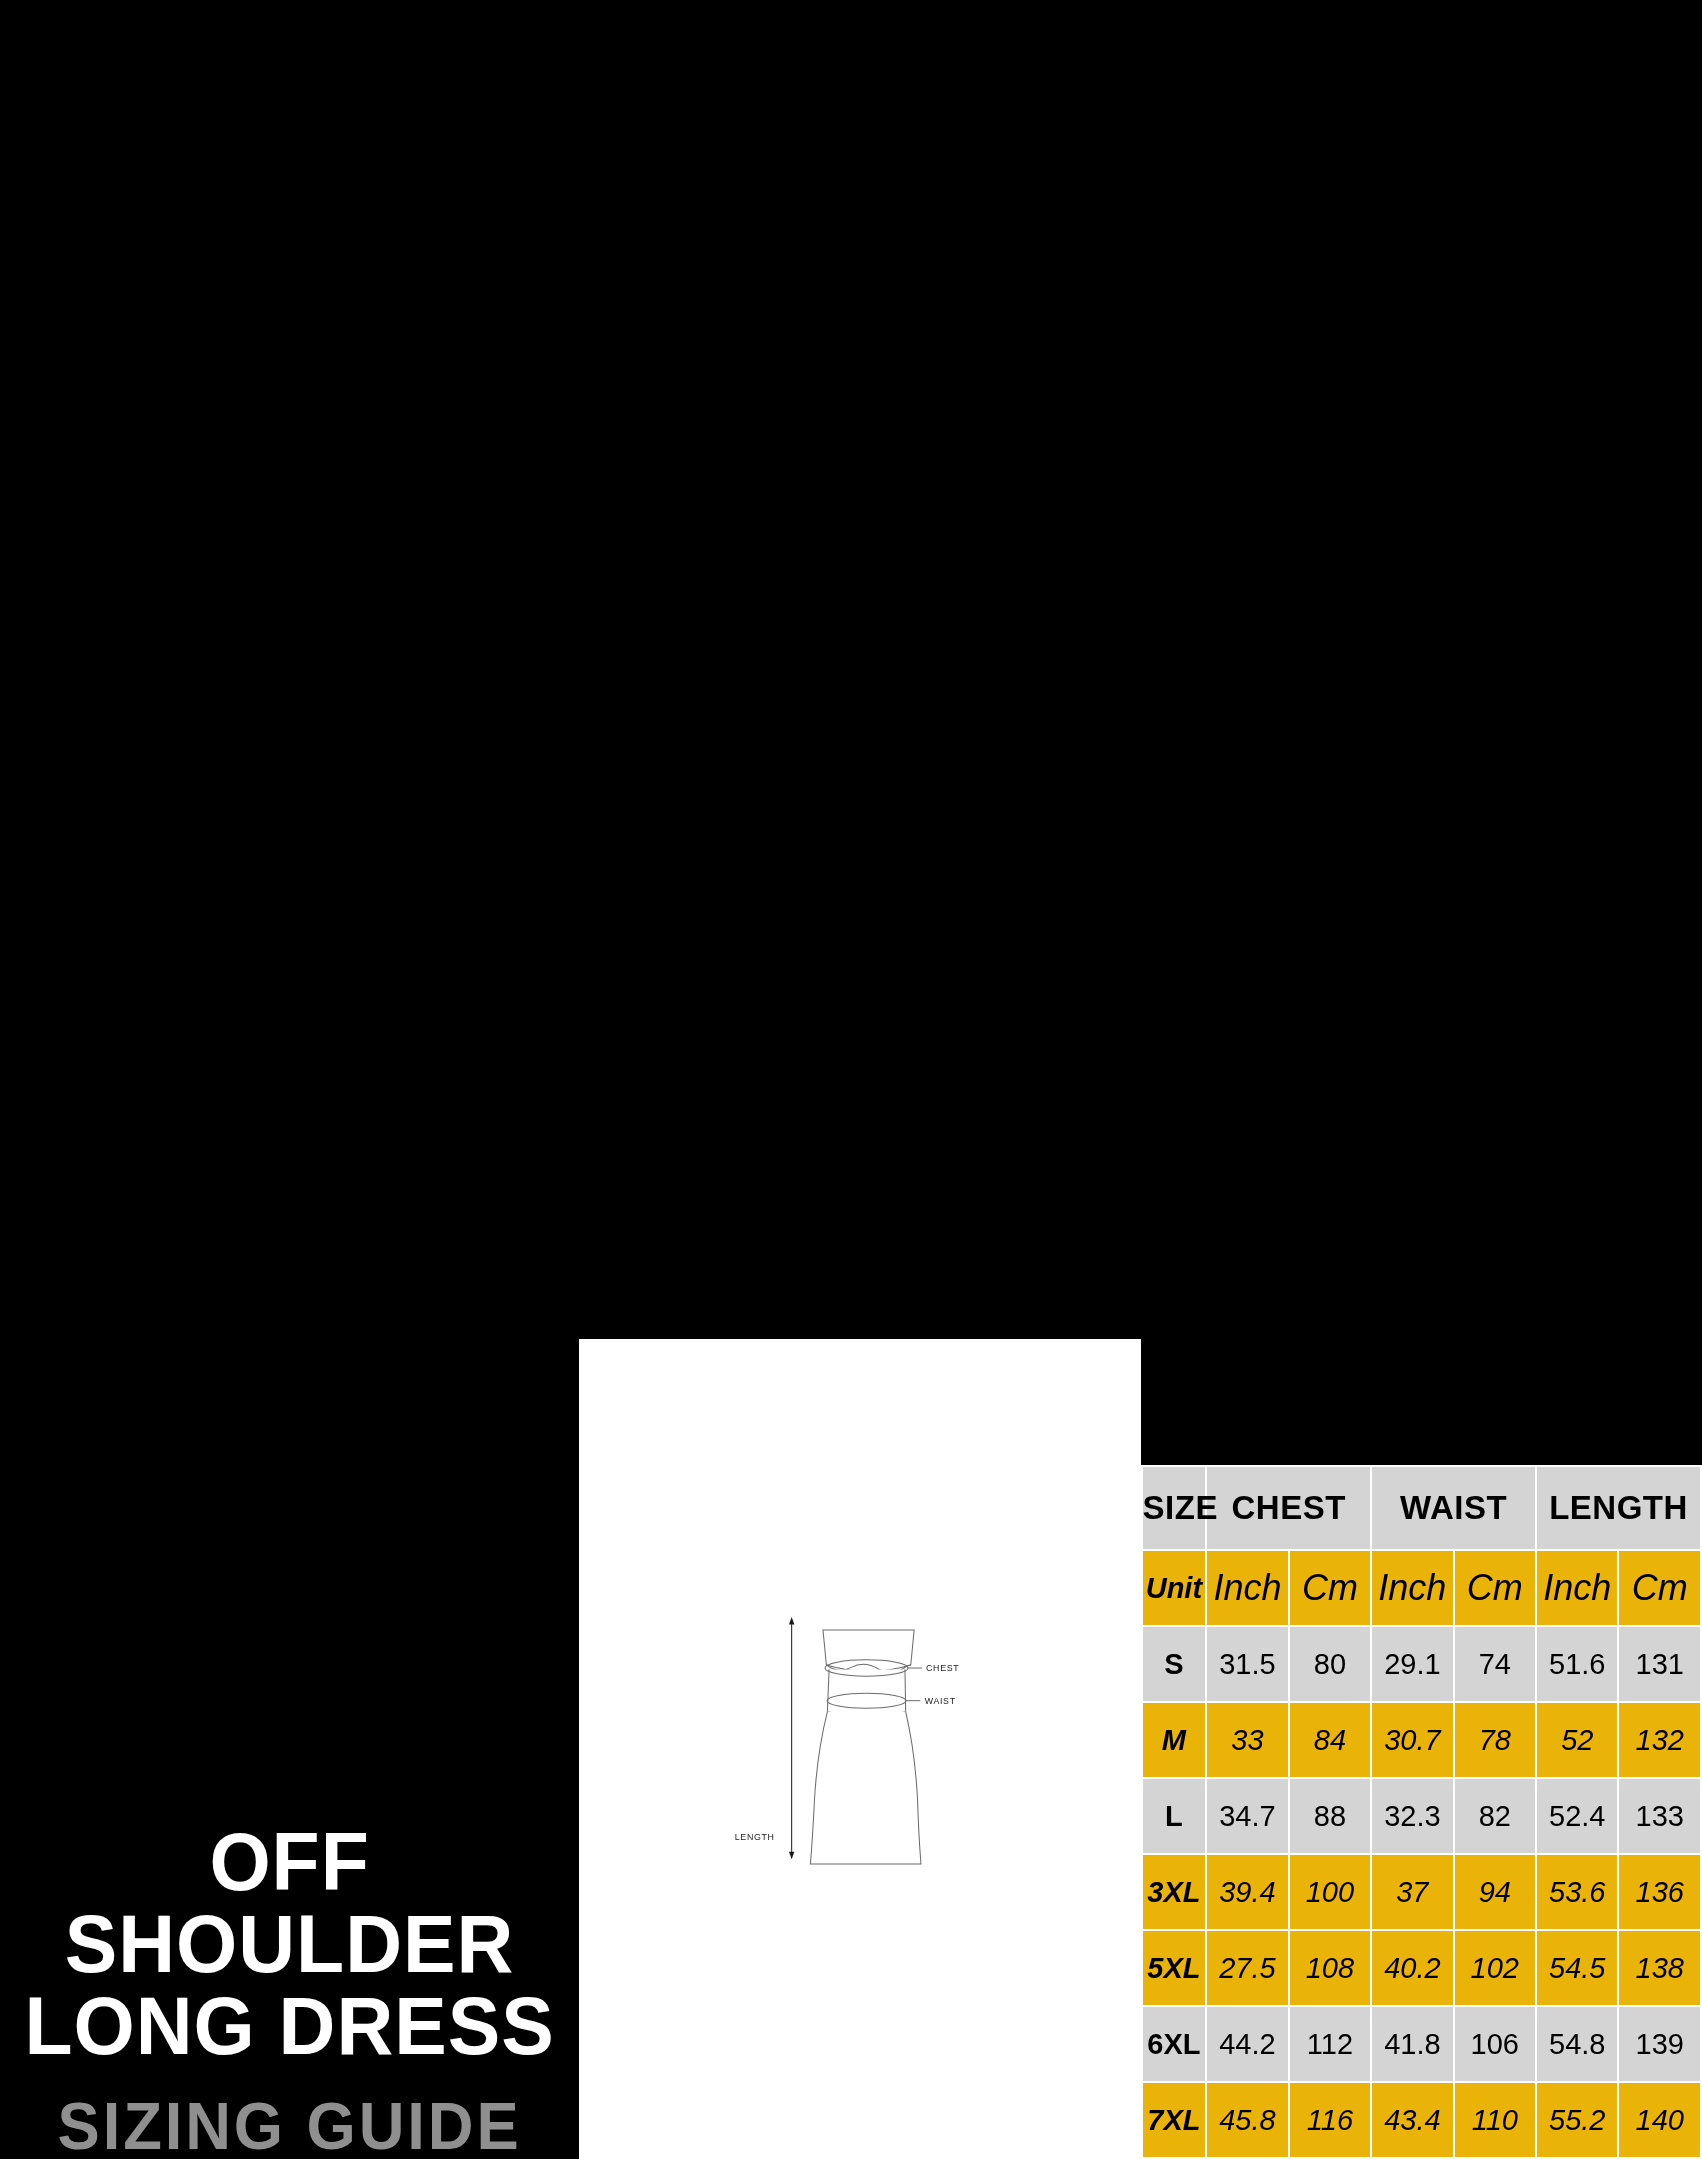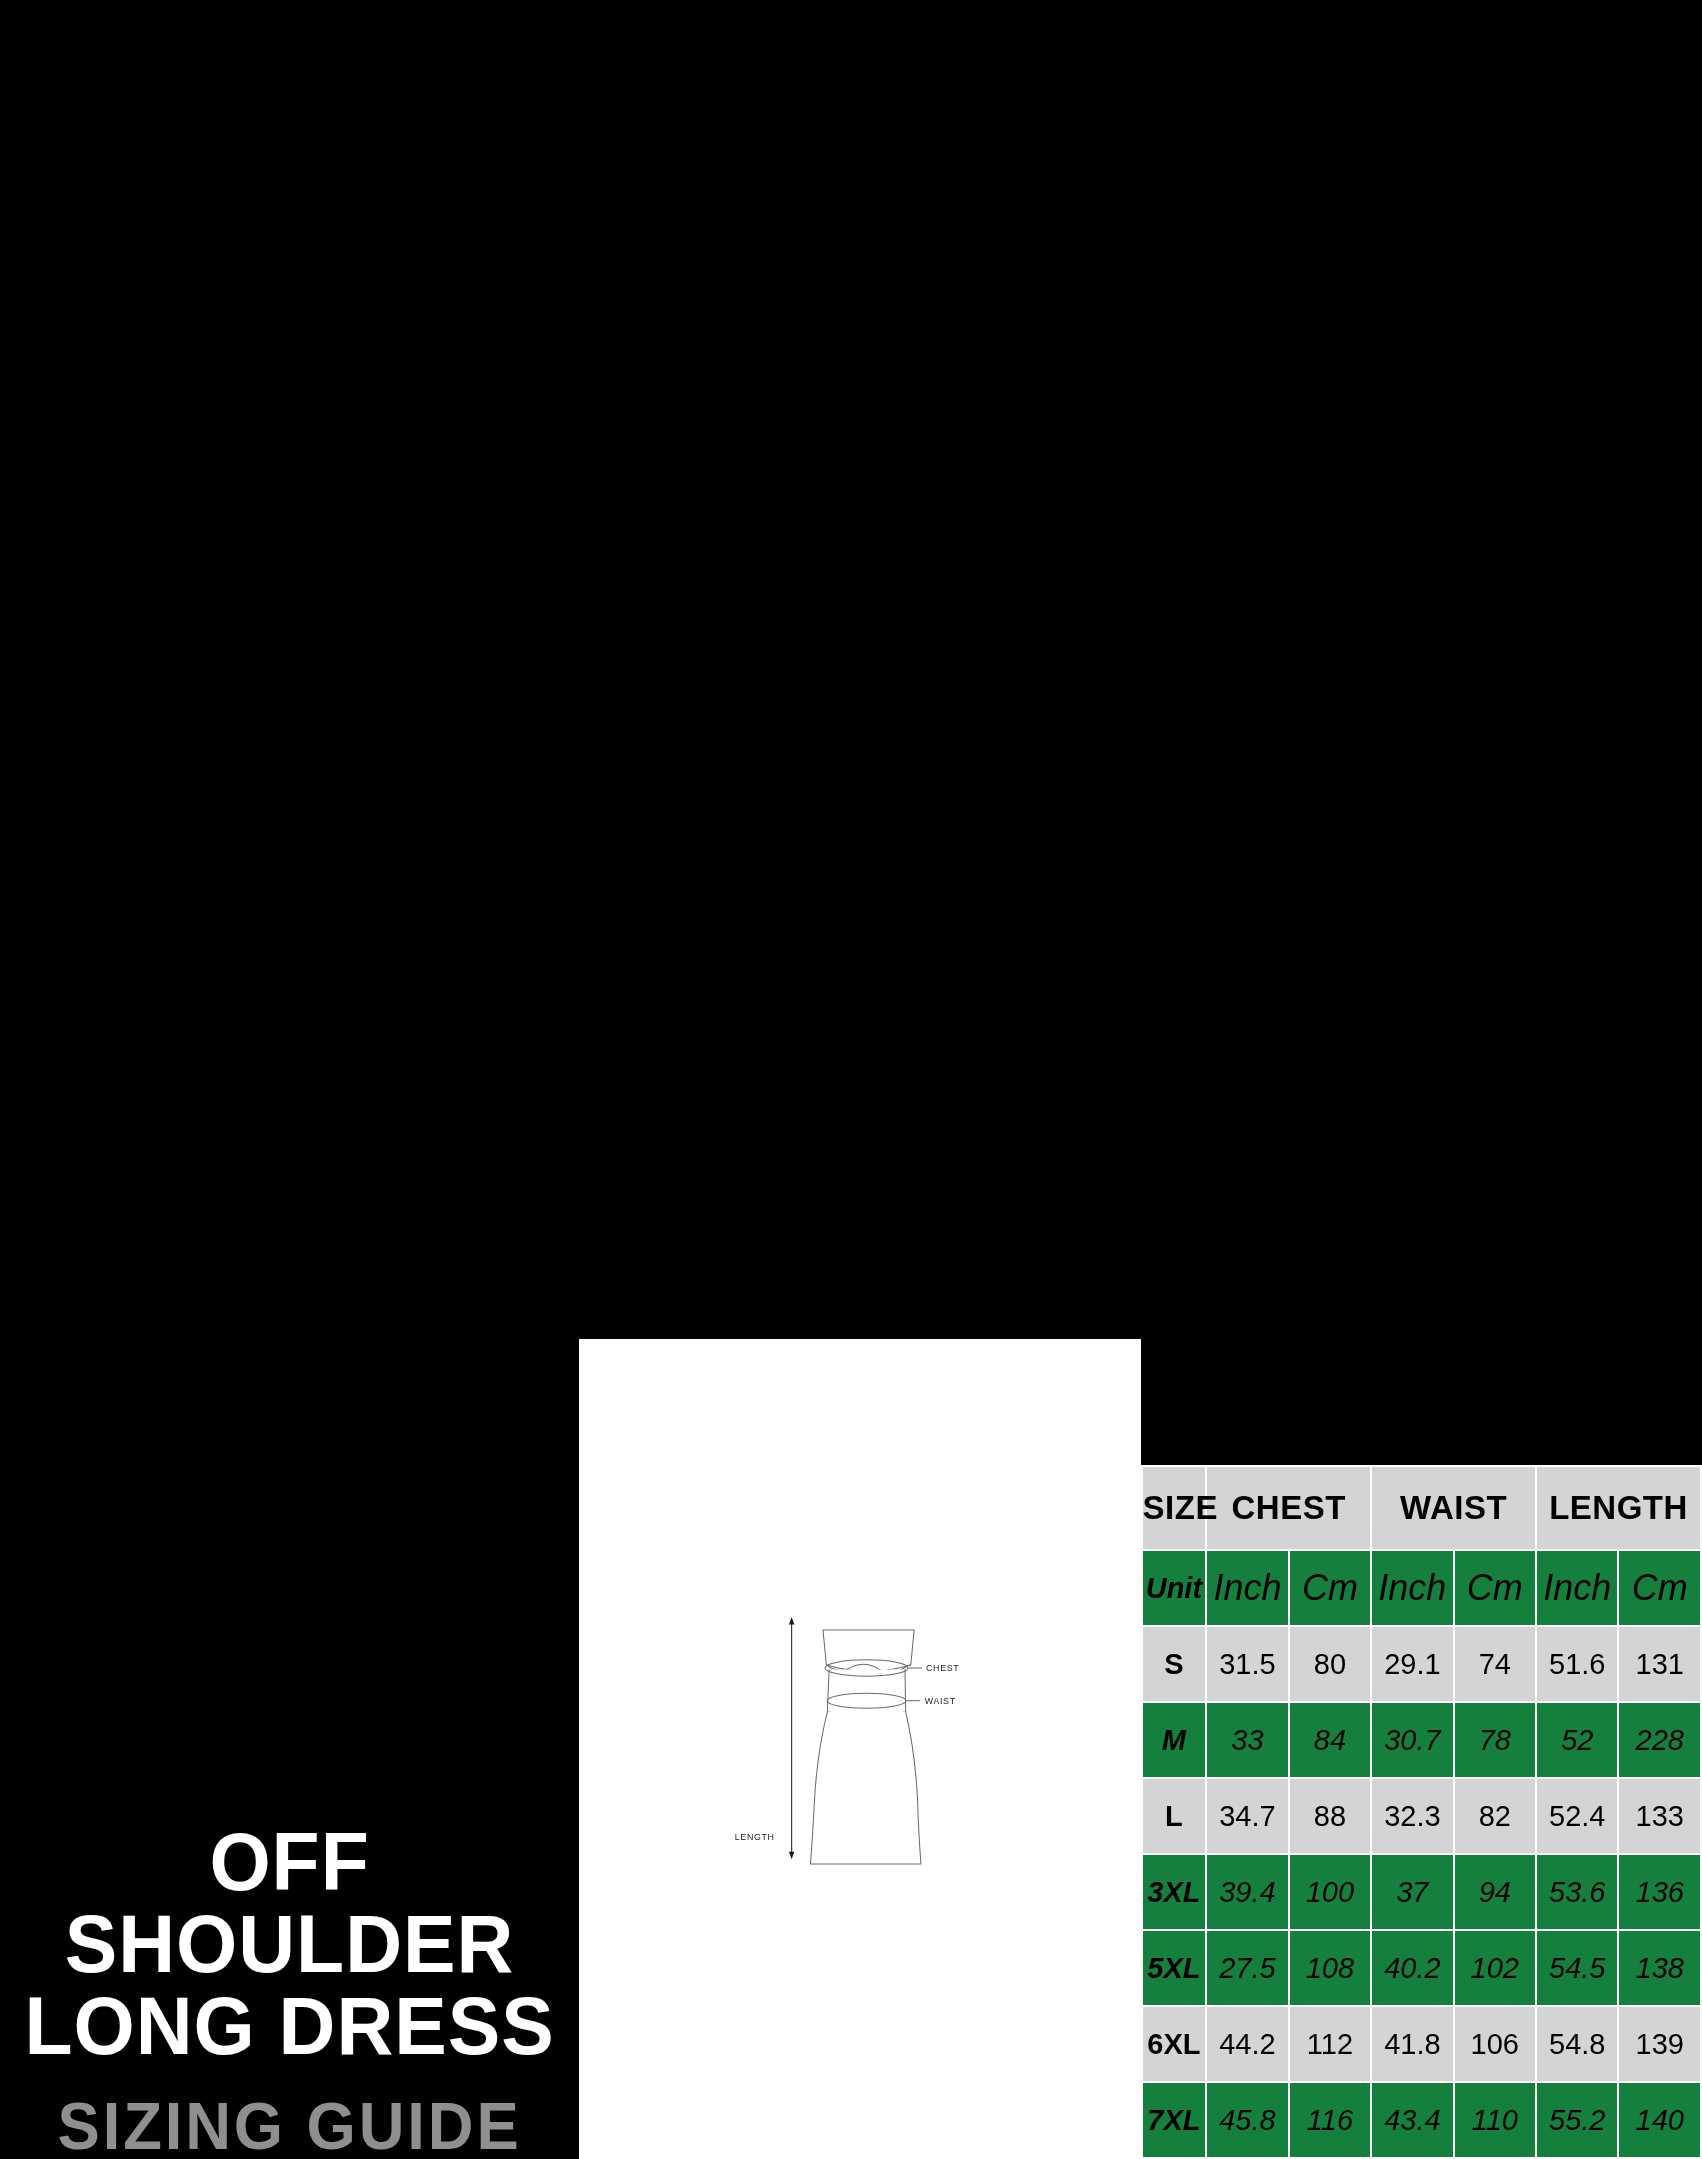--- a/index.html
+++ b/index.html
@@ -74,21 +74,21 @@
   }
   table td, table th {
     border: 2px solid #ffffff;
     text-align: center;
     background: #d4d4d4;
     color: #000000;
     font-size: 29px;
     height: 74px;
     padding: 0;
   }
-  .row-white td { background: #15803d; font-style: italic; }
+  .row-white td { background: #eab308; font-style: italic; }
   thead th {
     font-weight: bold;
     font-size: 33px;
     height: 82px;
     letter-spacing: 0.5px;
   }
   .unit-cell {
     font-style: italic;
     font-size: 36px;
   }
@@ -181,21 +181,21 @@
           <td class="col-val">131</td>
         </tr>
 
         <tr class="row-white">
           <td class="col-size size-cell">M</td>
           <td class="col-val">33</td>
           <td class="col-val">84</td>
           <td class="col-val">30.7</td>
           <td class="col-val">78</td>
           <td class="col-val">52</td>
-          <td class="col-val">228</td>
+          <td class="col-val">132</td>
         </tr>
 
         <tr>
           <td class="col-size size-cell">L</td>
           <td class="col-val">34.7</td>
           <td class="col-val">88</td>
           <td class="col-val">32.3</td>
           <td class="col-val">82</td>
           <td class="col-val">52.4</td>
           <td class="col-val">133</td>

